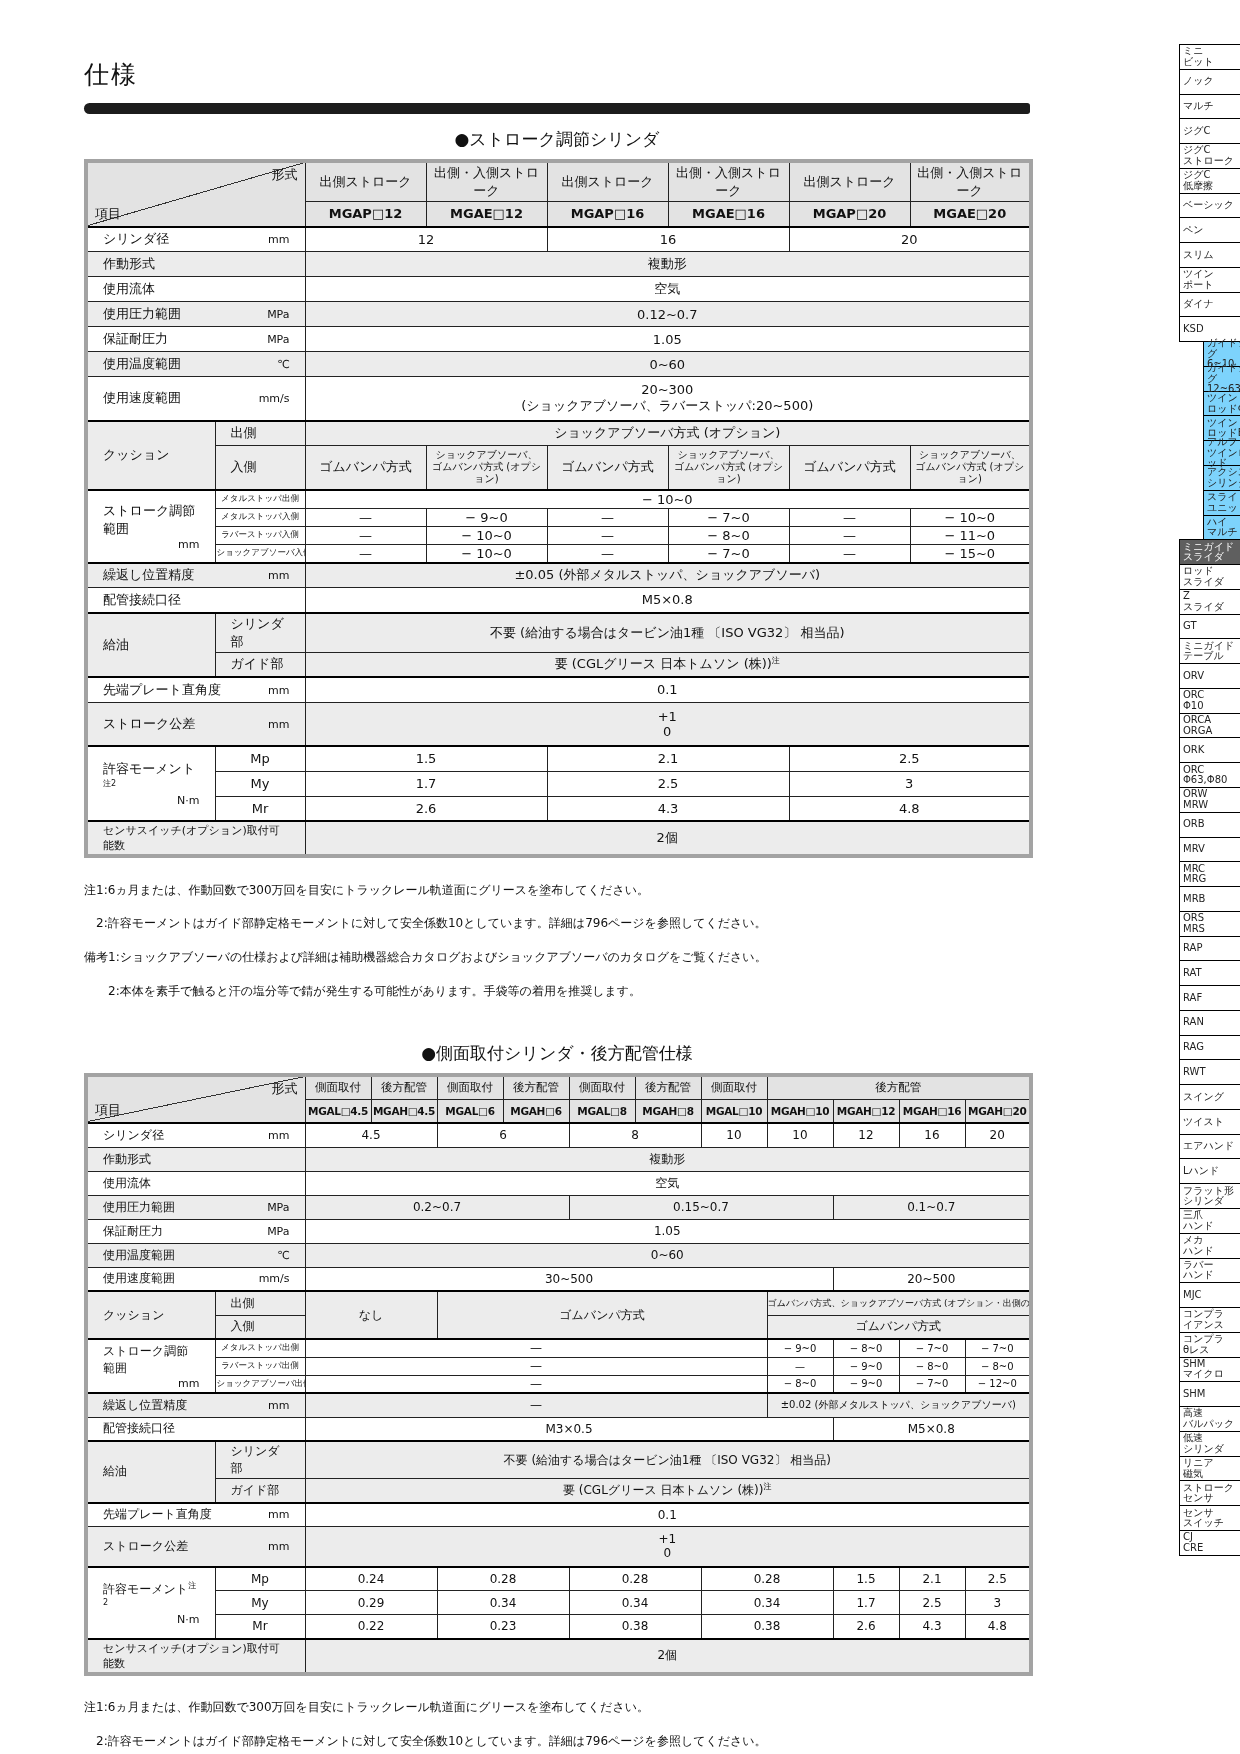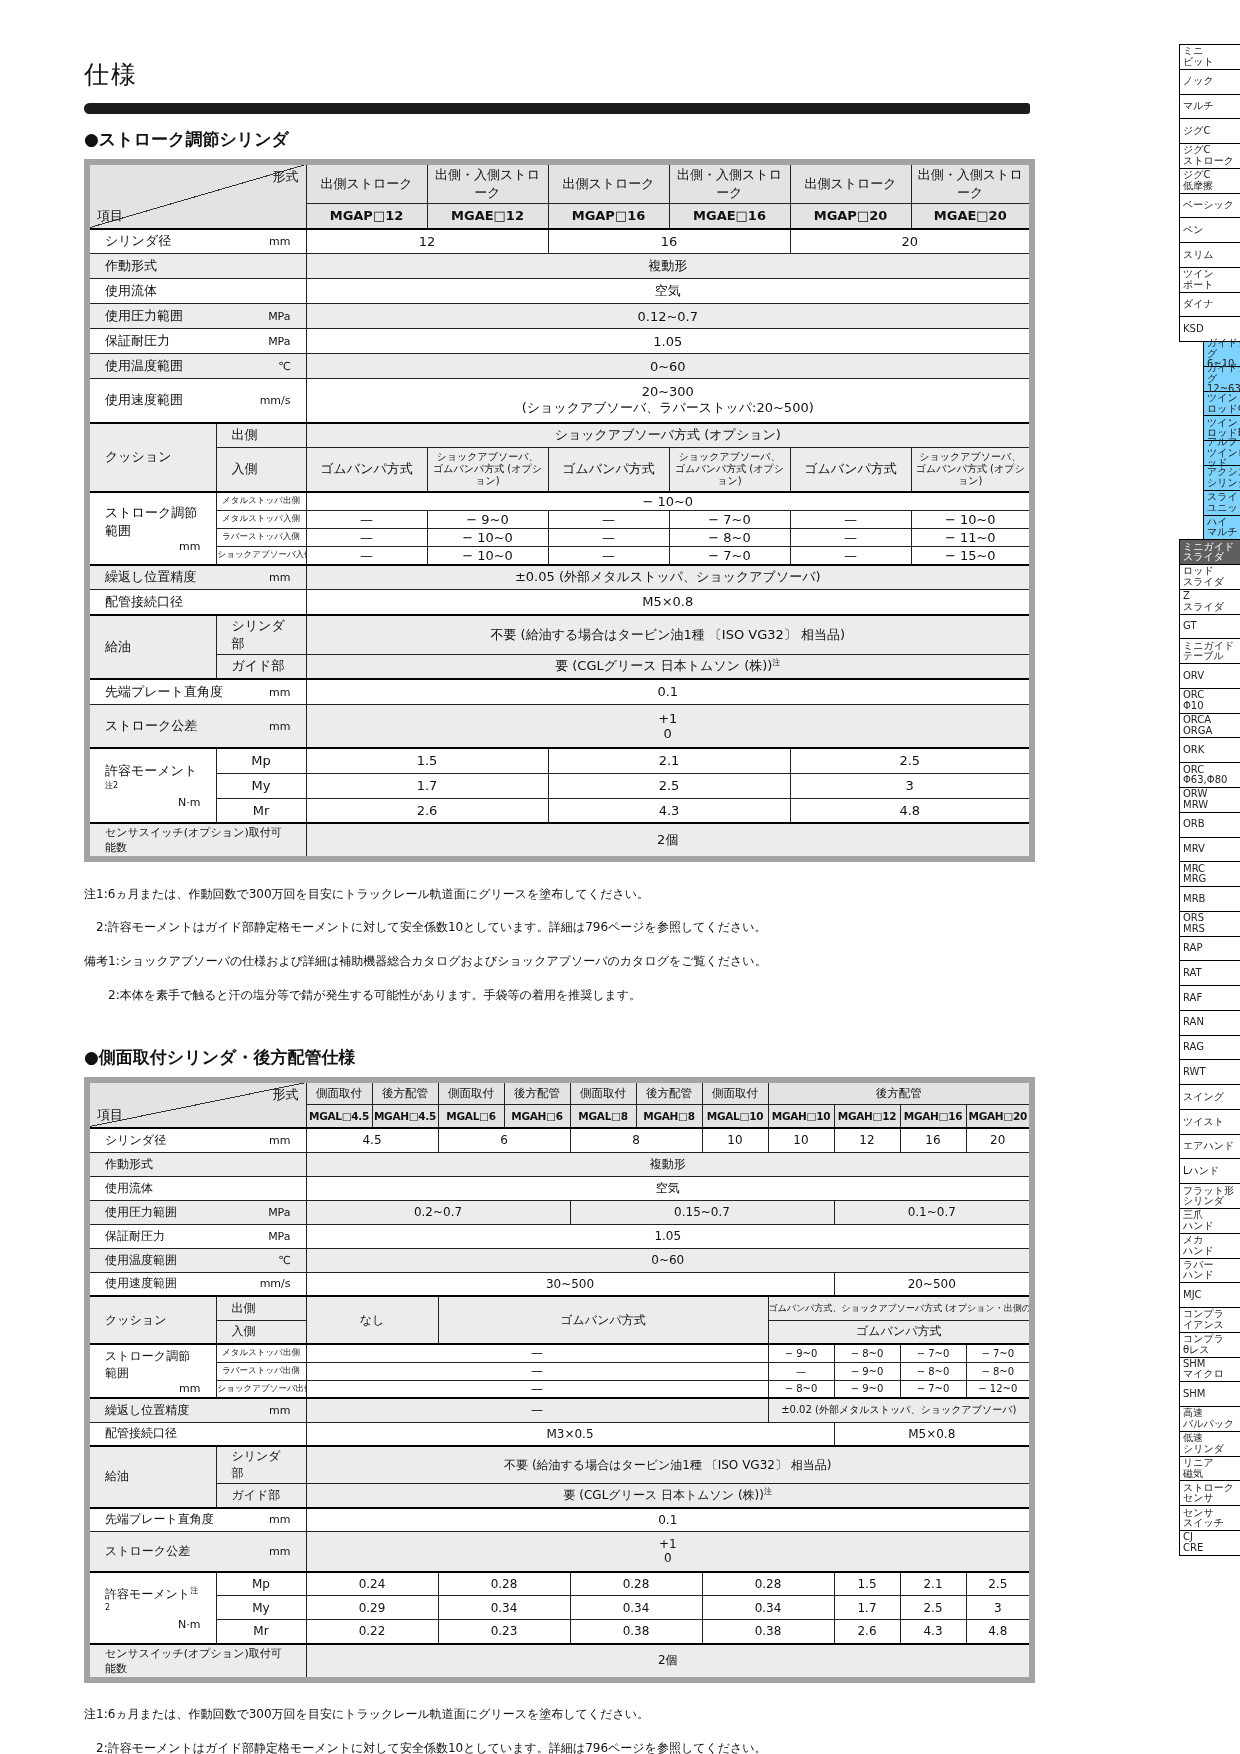--- a/index.html
+++ b/index.html
@@ -2,23 +2,23 @@
 <html><head>
 <meta charset="utf-8">
 <style>
   * { box-sizing: border-box; margin: 0; padding: 0; }
   body { background: #fff; font-family: "DejaVu Sans", sans-serif; color: #111; }
   .page { position: relative; width: 1240px; height: 1754px; background: #fff; overflow: hidden; }
   .content { position: absolute; left: 84px; top: 0; width: 946px; }
 
   .page-title { margin-top: 58px; font-size: 25px; font-weight: normal; letter-spacing: 2px; }
   .black-bar { margin-top: 12px; width: 946px; height: 11px; background: #1c1c1c; border-radius: 6px 3px 3px 6px; }
-  .sec-title { margin: 14px 0 8px; font-size: 17px; font-weight: bold; }
-
-  table.spec { border-collapse: collapse; table-layout: fixed; width: 946px; border: 6px solid #a3a3a3; }
+  .sec-title { margin: 14px 0 8px; font-size: 17px; font-weight: normal; text-align: center; }
+
+  table.spec { border-collapse: collapse; table-layout: fixed; width: 946px; border: 4px solid #a3a3a3; }
   table.spec td { border: 1px solid #222; text-align: center; vertical-align: middle;
                   font-size: 13px; padding: 1px 3px; height: 25px; overflow: hidden; }
   table.t2 td { height: 24px; font-size: 12px; }
   tr.h2 > td { height: 44px; }
   tr.h40 > td { height: 40px; }
   tr.hs > td { height: 18px; margin-left: 19px; }
   tr.sec > td { border-top: 2px solid #000; }
   .g { background: #ececec; }
   .hd { background: #e3e3e3; }
   .lbl { text-align: left !important; padding: 1px 15px !important; }

